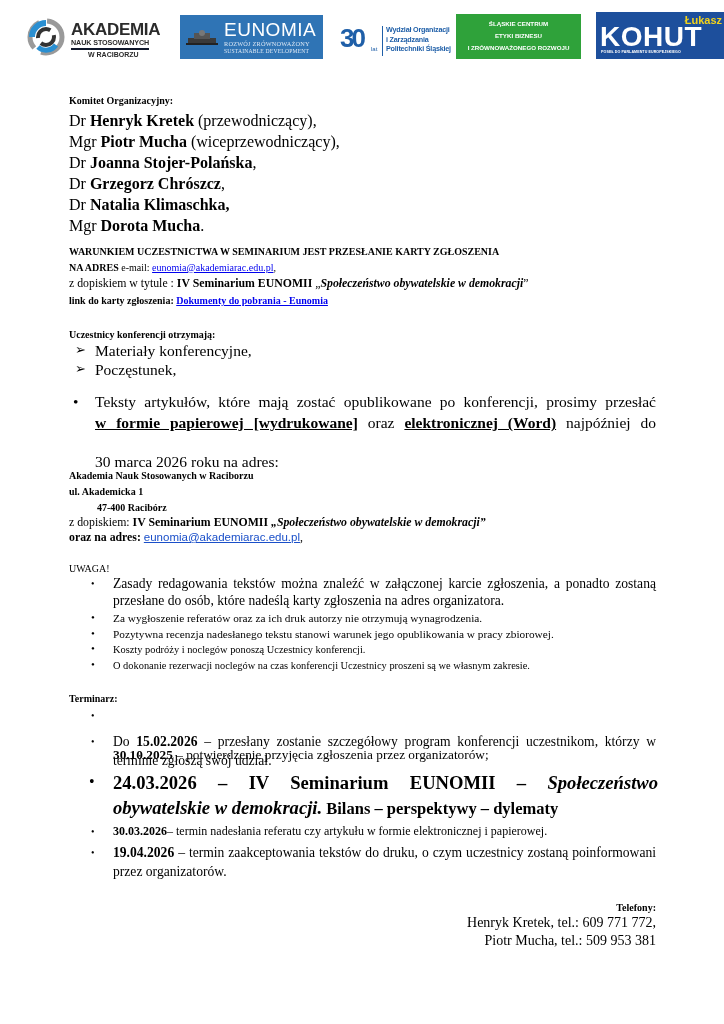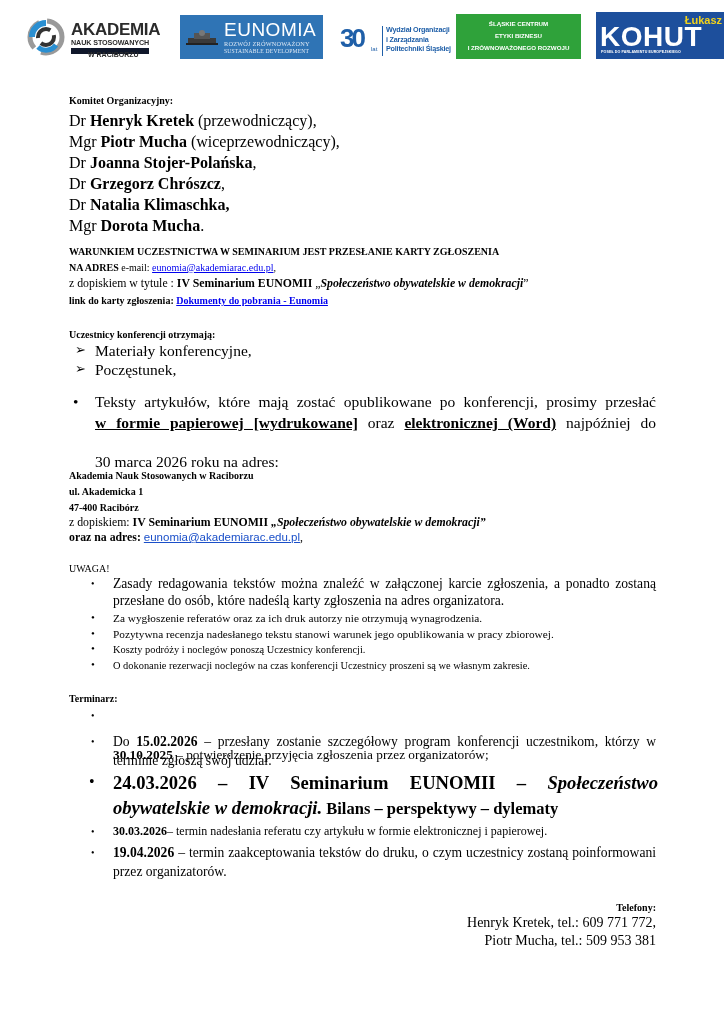--- a/index.html
+++ b/index.html
@@ -3,21 +3,21 @@
 <meta charset="utf-8">
 <style>
   html, body { margin:0; padding:0; background:#ffffff; }
   body { width:724px; height:1024px; position:relative; overflow:hidden;
          font-family:"Liberation Serif", "DejaVu Serif", serif; color:#000; }
   .abs { position:absolute; }
   
   .logo-akademia { left:26px; top:14px; width:134px; height:48px; }
   .ak-ring { position:absolute; left:0; top:3px; width:40px; height:40px; }
   .ak-text1 { position:absolute; left:45px; top:7px; font-family:"Liberation Sans", sans-serif; font-weight:bold; font-size:17px; color:#2b2b2b; letter-spacing:-0.3px; line-height:17px;}
-  .ak-text2 { position:absolute; left:45px; top:25px; font-family:"Liberation Sans", sans-serif; font-weight:bold; font-size:7.2px; color:#2b2b2b; line-height:8px; border-bottom:6px solid #0f172a; padding-bottom:1px; letter-spacing:-0.1px;}
+  .ak-text2 { position:absolute; left:45px; top:25px; font-family:"Liberation Sans", sans-serif; font-weight:bold; font-size:7.2px; color:#2b2b2b; line-height:8px; border-bottom:2px solid #0f172a; padding-bottom:1px; letter-spacing:-0.1px;}
   .ak-text3 { position:absolute; left:62px; top:37px; font-family:"Liberation Sans", sans-serif; font-weight:bold; font-size:7px; color:#2b2b2b; line-height:8px;}
 
   .logo-eunomia { left:180px; top:15px; width:143px; height:44px; background:#2f74b5; }
   .eu-crest { position:absolute; left:6px; top:14px; width:32px; height:17px; }
   .eu-title { position:absolute; left:44px; top:5px; font-family:"Liberation Sans", sans-serif; font-size:19px; color:#fff; letter-spacing:0.5px; line-height:20px;}
   .eu-sub1 { position:absolute; left:44px; top:25px; font-size:6.3px; color:#dde8f5; line-height:7px; letter-spacing:0.2px;}
   .eu-sub2 { position:absolute; left:44px; top:33px; font-size:5.6px; color:#dde8f5; line-height:7px; letter-spacing:0.2px;}
 
   .logo-30 { left:340px; top:20px; width:115px; height:40px; }
   .l30-num { position:absolute; left:0; top:4px; font-family:"Liberation Sans", sans-serif; font-weight:bold; font-size:26px; color:#1f5fa8; line-height:28px; letter-spacing:-3px;}
@@ -122,21 +122,21 @@
 
 <div class="bullet t15" style="left:73px; top:392px;">•</div>
 <div class="abs t15" style="left:95px; top:392px; width:561px;">
   <div class="just" style="text-align-last:justify;">Teksty artykułów, które mają zostać opublikowane po konferencji, prosimy przesłać</div>
   <div class="just" style="text-align-last:justify; margin-top:1px;"><b class="u">w formie papierowej [wydrukowane]</b><span> oraz </span><b class="u">elektronicznej (Word)</b><span> najpóźniej do</span></div>
   <div style="margin-top:19px;">30 marca 2026 roku na adres:</div>
 </div>
 
 <div class="line t13 b" style="top:467px;">Akademia Nauk Stosowanych w Raciborzu</div>
 <div class="line t13 b" style="top:483px;">ul. Akademicka 1</div>
-<div class="line t13 b" style="top:499px;">47-400 Racibórz</div>
+<div class="line t13 b" style="top:499px;margin-left:28px;">47-400 Racibórz</div>
 <div class="line" style="top:515px; font-size:11.8px; line-height:15px;"><span>z dopiskiem: </span><b>IV Seminarium EUNOMII </b><b class="i">„Społeczeństwo obywatelskie w demokracji”</b></div>
 <div class="line" style="top:530px; font-size:11.8px; line-height:15px;"><b>oraz na adres: </b><a class="link-blue" style="font-size:11.5px;">eunomia@akademiarac.edu.pl</a><span>,</span></div>
 
 <div class="line t13" style="top:560px;">UWAGA!</div>
 <div class="bullet t13" style="left:91px; top:575px;">•</div>
 <div class="abs" style="left:113px; top:575px; width:543px; font-size:13.6px; line-height:17px; text-align:justify;">Zasady redagowania tekstów można znaleźć w załączonej karcie zgłoszenia, a ponadto zostaną przesłane do osób, które nadeślą karty zgłoszenia na adres organizatora.</div>
 <div class="bullet" style="left:91px; top:611px; font-size:11px;">•</div>
 <div class="line" style="left:113px; top:611px; font-size:11.3px; line-height:15px;">Za wygłoszenie referatów oraz za ich druk autorzy nie otrzymują wynagrodzenia.</div>
 <div class="bullet" style="left:91px; top:627px; font-size:11px;">•</div>
 <div class="line" style="left:113px; top:627px; font-size:11.3px; line-height:15px;">Pozytywna recenzja nadesłanego tekstu stanowi warunek jego opublikowania w pracy zbiorowej.</div>

